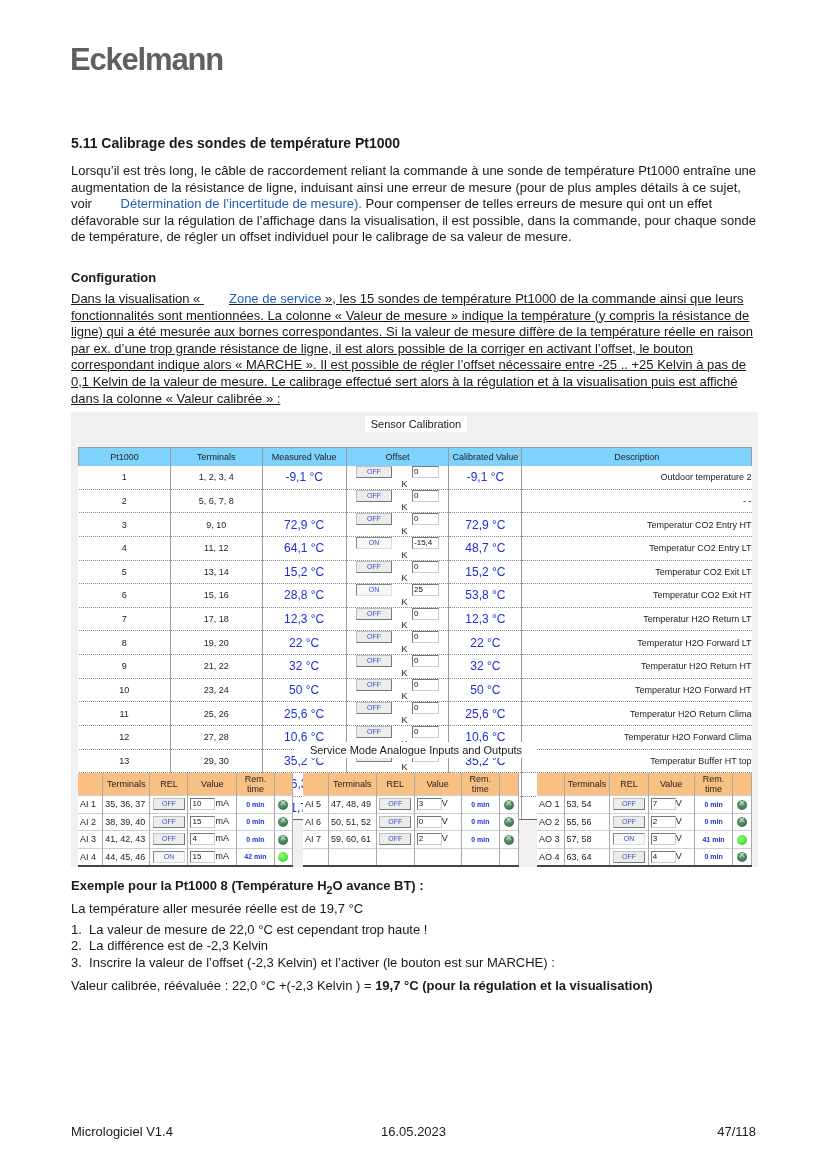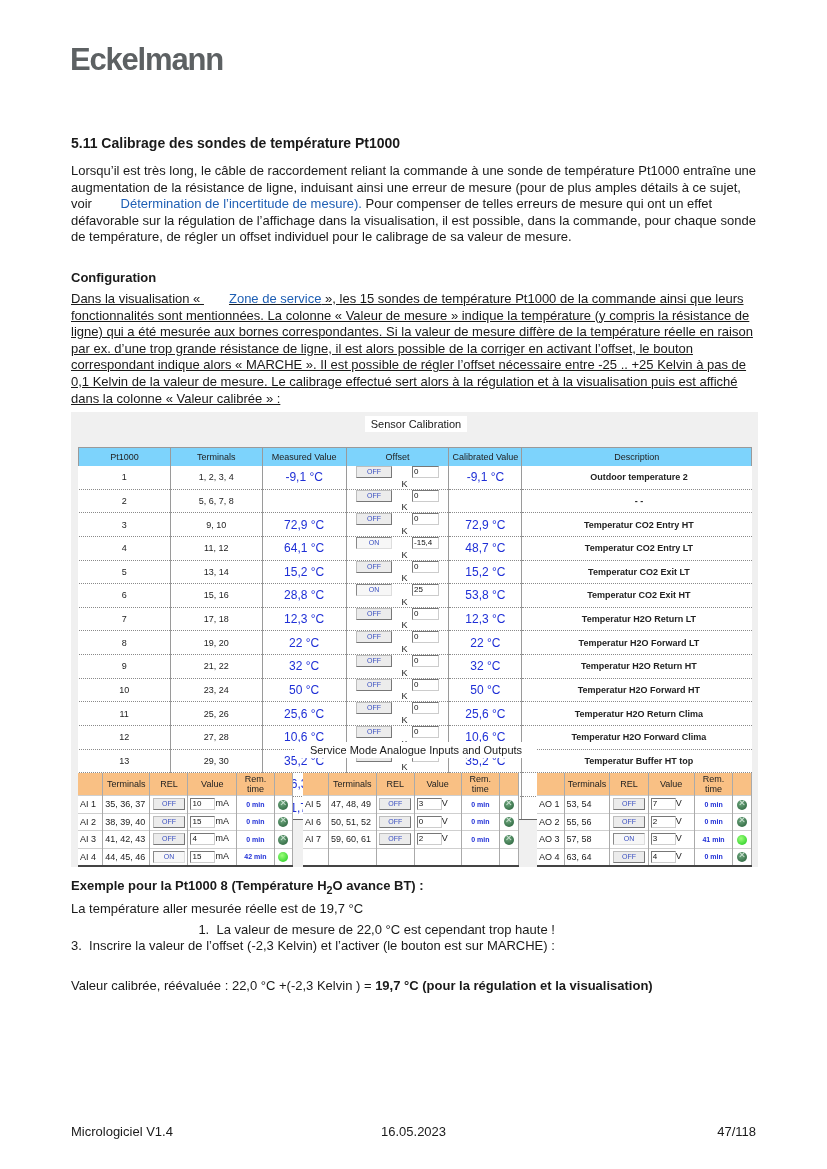--- a/index.html
+++ b/index.html
@@ -12,40 +12,40 @@
   .h3 { position:absolute; left:71px; font-size:13px; font-weight:bold; }
 
   
   .panel { position:absolute; left:71px; top:412px; width:687px; height:455px; background:#f0f0f0; }
   .panel-title { position:absolute; background:#fff; font-size:11px; padding:2px 0; text-align:center; }
   .calib { position:absolute; left:7px; top:35px; width:674px; border-collapse:collapse; background:#fff; font-size:9px; }
   .calib th { background:#7dd3fc; font-weight:normal; height:16px; border-left:1px solid #9a9a9a; border-right:1px solid #9a9a9a; border-top:1px solid #9a9a9a; color:#222; }
   .calib td { height:16.4px; border-bottom:1px dotted #8a8a8a; text-align:center; padding:0; color:#222; }
   .calib td.sep { border-left:1px solid #9a9a9a; }
   .calib tr:last-child td { border-bottom:1px solid #666; }
-  .calib td.desc { text-align:center; padding-left:4px;font-weight:bold; }
+  .calib td.desc { text-align:right; padding-left:4px; }
   .blue { color:#1f2fd6 !important; font-size:12px; }
   .btn { display:inline-block; width:34px; height:10px; line-height:10px; font-size:7px; color:#3a4fc0; background:#ececec; border:1px solid #bdbdbd; border-right-color:#777; border-bottom-color:#777; text-align:center; vertical-align:middle; }
   .btn.on { background:#f7f7f7; border-color:#888 #ddd #ddd #888; color:#3a4fc0; }
   .inp { display:inline-block; width:24px; height:10px; line-height:10px; font-size:8px; text-align:left; padding-left:1px; background:#fff; border:1px solid #777; border-right-color:#ccc; border-bottom-color:#ccc; vertical-align:middle; color:#111; }
   .unit { display:inline-block; margin-left:14px; font-size:9px; vertical-align:middle; }
 
   .io { position:absolute; top:361px; border-collapse:collapse; background:#fff; font-size:9px; }
   .io th { background:#f9c084; font-weight:normal; height:15px; border-right:1px solid #aaa; color:#222; }
   .io td { height:16.5px; border-top:1px solid #cfcfcf; border-right:1px solid #aaa; padding:0 2px; white-space:nowrap; color:#222; }
   .io tr:last-child td { border-bottom:2px solid #444; }
   .io td.min { color:#1f2fd6; font-size:7px; font-weight:bold; text-align:center; }
   .io .btn { width:30px; }
   .io .inp { width:22px; }
   .led { display:inline-block; width:10px; height:10px; border-radius:50%; vertical-align:middle; }
   .led.off { background:radial-gradient(circle at 40% 35%, #6ea87e, #245c36); position:relative; }
   .led.off::after { content:"✕"; position:absolute; left:1px; top:-2px; font-size:9px; color:#cfe3d5; }
   .led.on { background:radial-gradient(circle at 40% 35%, #9cff7a, #19c81a); }
 
-  .list { position:absolute; left:71px; font-size:13px; line-height:16.4px;text-align:right; }
+  .list { position:absolute; left:71px; font-size:13px; line-height:16.4px; }
   .footer { position:absolute; top:1124px; font-size:13px; }
 </style>
 </head>
 <body>
 
 <div class="logo">Eckelmann</div>
 
 <div class="h2">5.11  Calibrage des sondes de température Pt1000</div>
 
 <div class="para" style="top:163px;">
@@ -341,20 +341,21 @@
 </div>
 
 <div class="h3" style="top:878px;">
   <span>Exemple pour la Pt1000 8 (Température H</span><sub>2</sub><span>O avance BT) :</span>
 </div>
 
 <div class="para" style="top:901px;">La température aller mesurée réelle est de 19,7 °C</div>
 
 <div class="list" style="top:922px;">
   <div>1.&nbsp; <span>La valeur de mesure de 22,0 °C est cependant trop haute !</span></div>
+  <div>2.&nbsp; <span>La différence est de -2,3 Kelvin</span></div>
   <div>3.&nbsp; <span>Inscrire la valeur de l’offset (-2,3 Kelvin) et l’activer (le bouton est sur MARCHE) :</span></div>
 </div>
 
 <div class="para" style="top:978px;">
   <span>Valeur calibrée, réévaluée : 22,0 °C +(-2,3 Kelvin ) = </span><span class="bold">19,7 °C (pour la régulation et la visualisation)</span>
 </div>
 
 <div class="footer" style="left:71px;">Micrologiciel V1.4</div>
 <div class="footer" style="left:381px;">16.05.2023</div>
 <div class="footer" style="right:71px;">47/118</div>

